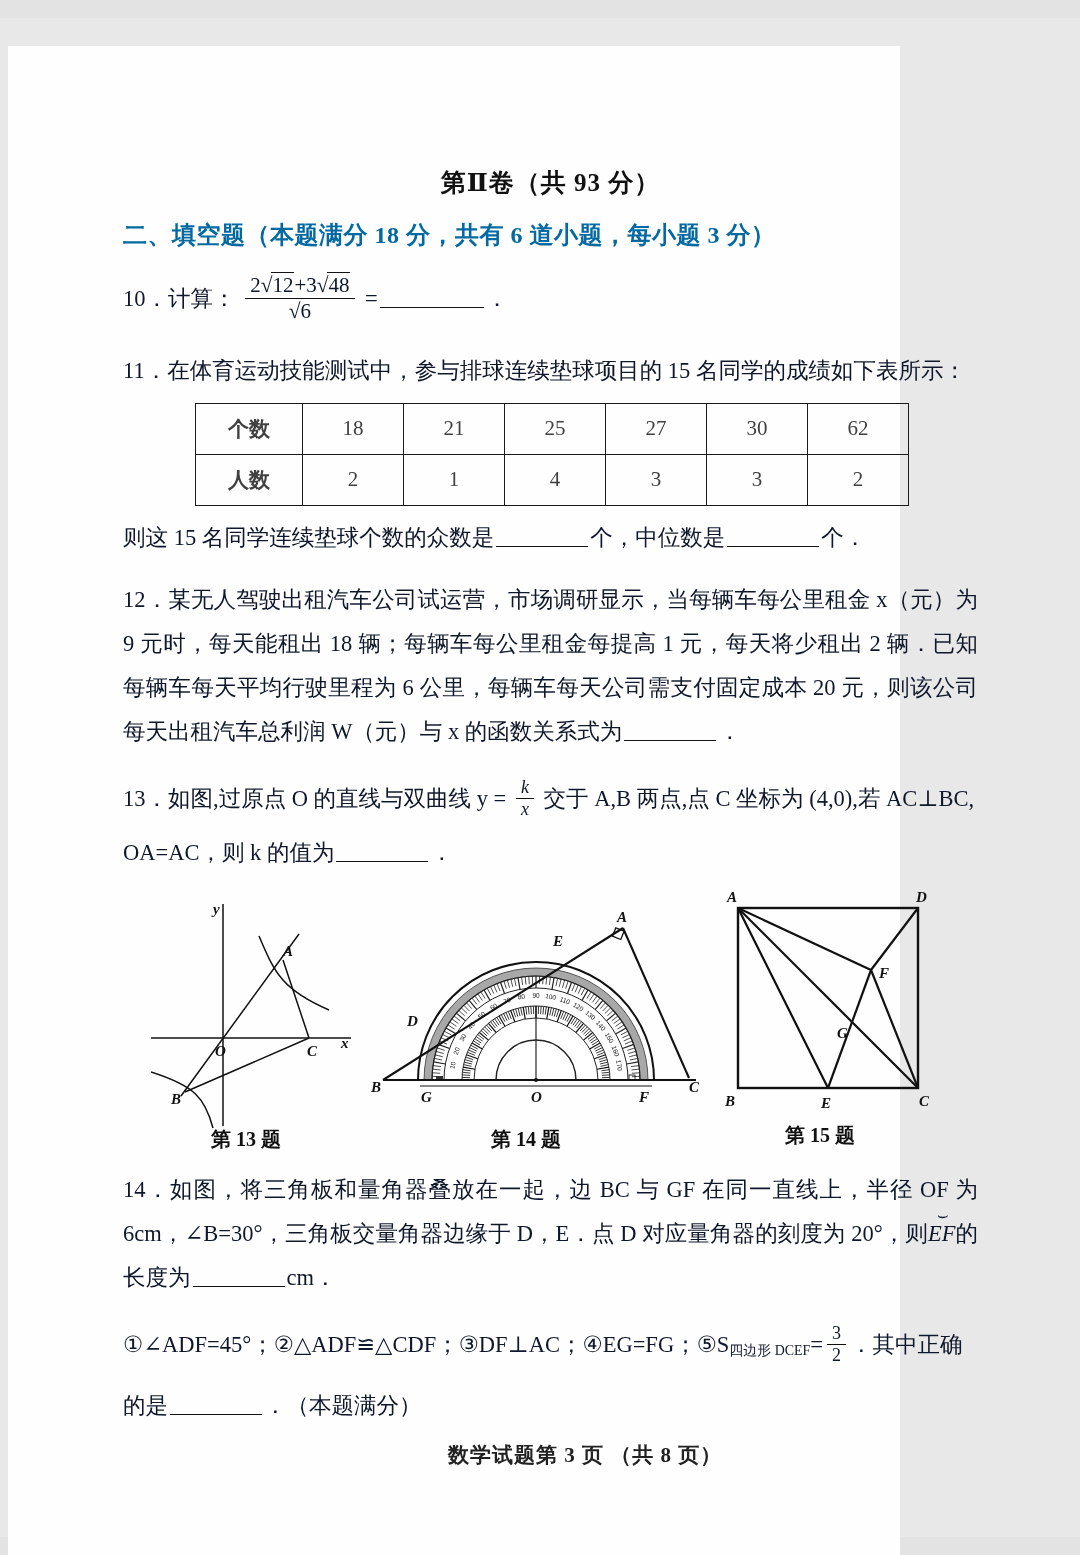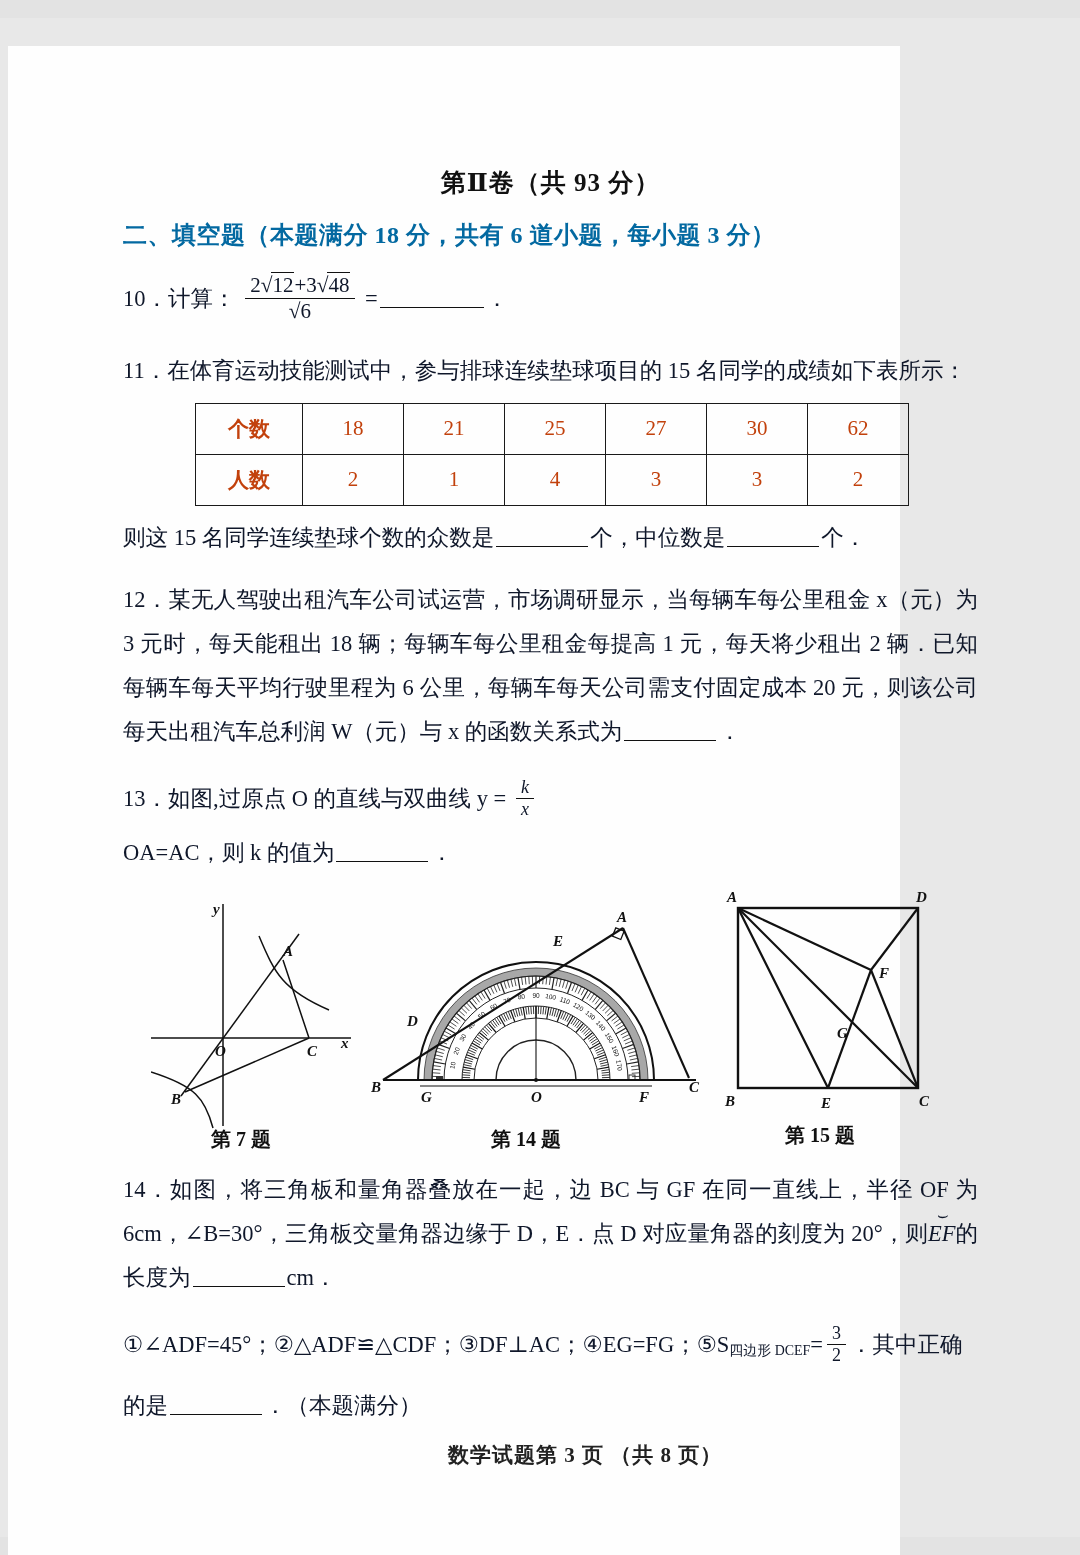--- a/index.html
+++ b/index.html
@@ -53,21 +53,21 @@
   .sqrt>.val{border-top:1.3px solid #111;padding:0 1px 4px 1px;margin-left:-1px;}
 
   
   table.data{
     border-collapse:collapse;margin:10px 0 10px 72px;
     width:714px;
   }
   table.data td{
     border:1.6px solid #1a1a1a;
     height:48px;text-align:center;
-    font-size:21px;color:#c2410c;
+    font-size:21px;color:#404040;
   }
   table.data td.hd{font-weight:700;width:104px;}
 
   
   .figs{position:relative;height:268px;margin:8px 0 0 0;}
   .figbox{position:absolute;}
   .cap{
     position:absolute;font-size:20px;font-weight:700;color:#111;
     white-space:nowrap;
   }
@@ -136,29 +136,30 @@
         <td>2</td>
       </tr>
     </tbody>
       </table>
 
     <div class="q" style="margin-bottom:18px;">
       <span>则这 15 名同学连续垫球个数的众数是</span><span class="blank"></span><span>个，中位数是</span><span class="blank"></span><span>个．</span>
     </div>
 
     <div class="q" style="margin-bottom:18px;">
-      <span>12．</span><span>某无人驾驶出租汽车公司试运营，市场调研显示，当每辆车每公里租金 x（元）为 3 元时，每天能租出 18 辆；每辆车每公里租金每提高 1 元，每天将少租出 2 辆．已知每辆车每天平均行驶里程为 6 公里，每辆车每天公司需支付固定成本 20 元，则该公司每天出租汽车总利润 W（元）与 x 的函数关系式为</span><span class="blank"></span><span>．</span>
+      <span>12．</span><span>某无人驾驶出租汽车公司试运营，市场调研显示，当每辆车每公里租金 x（元）为 9 元时，每天能租出 18 辆；每辆车每公里租金每提高 1 元，每天将少租出 2 辆．已知每辆车每天平均行驶里程为 6 公里，每辆车每天公司需支付固定成本 20 元，则该公司每天出租汽车总利润 W（元）与 x 的函数关系式为</span><span class="blank"></span><span>．</span>
     </div>
 
     <div class="q" style="line-height:54px;margin-bottom:10px;">
       <span>13．</span><span>如图,过原点 O 的直线与双曲线 y =</span>
       <span class="frac sml">
         <span class="n it">k</span>
         <span class="d it">x</span>
       </span>
+      <span>交于 A,B 两点,点 C 坐标为 (4,0),若 AC⊥BC,</span>
       <br>
       <span>OA=AC，则 k 的值为</span><span class="blank"></span><span>．</span>
     </div>
 
     <div class="figs">
 
       <div class="figbox" style="left:28px;top:0;width:220px;height:240px;">
         <svg width="220" height="240" viewBox="0 0 220 240">
           <g stroke="#111" fill="none" stroke-width="1.5">
             <line x1="0" y1="148" x2="200" y2="148"></line>
@@ -171,21 +172,21 @@
           </g>
           <g fill="#111" font-size="15" font-style="italic" font-family="Liberation Serif, serif" font-weight="bold">
             <text x="64" y="166">O</text>
             <text x="132" y="66">A</text>
             <text x="20" y="214">B</text>
             <text x="156" y="166">C</text>
             <text x="190" y="158">x</text>
             <text x="62" y="24">y</text>
           </g>
         </svg>
-        <div class="cap" style="left:60px;top:236px;">第 7 题</div>
+        <div class="cap" style="left:60px;top:236px;">第 13 题</div>
       </div>
 
       <div class="figbox" style="left:248px;top:12px;width:330px;height:230px;">
         <svg width="330" height="225" viewBox="0 0 330 225">
           <g transform="translate(165,178)">
             <path d="M-118,0 A118,118 0 0 1 118,0" fill="#ffffff" stroke="#111" stroke-width="2"></path>
             <path d="M-112,0 A112,112 0 0 1 112,0 L104,0 A104,104 0 0 0 -104,0 Z" fill="#a8a8a8" stroke="#333" stroke-width="0.8"></path>
             <path d="M-104,0 A104,104 0 0 1 104,0" fill="none" stroke="#222" stroke-width="1.2"></path>
             <path d="M-92,0 A92,92 0 0 1 92,0" fill="none" stroke="#222" stroke-width="1"></path>
             <path d="M-74,0 A74,74 0 0 1 74,0" fill="none" stroke="#222" stroke-width="1"></path>

